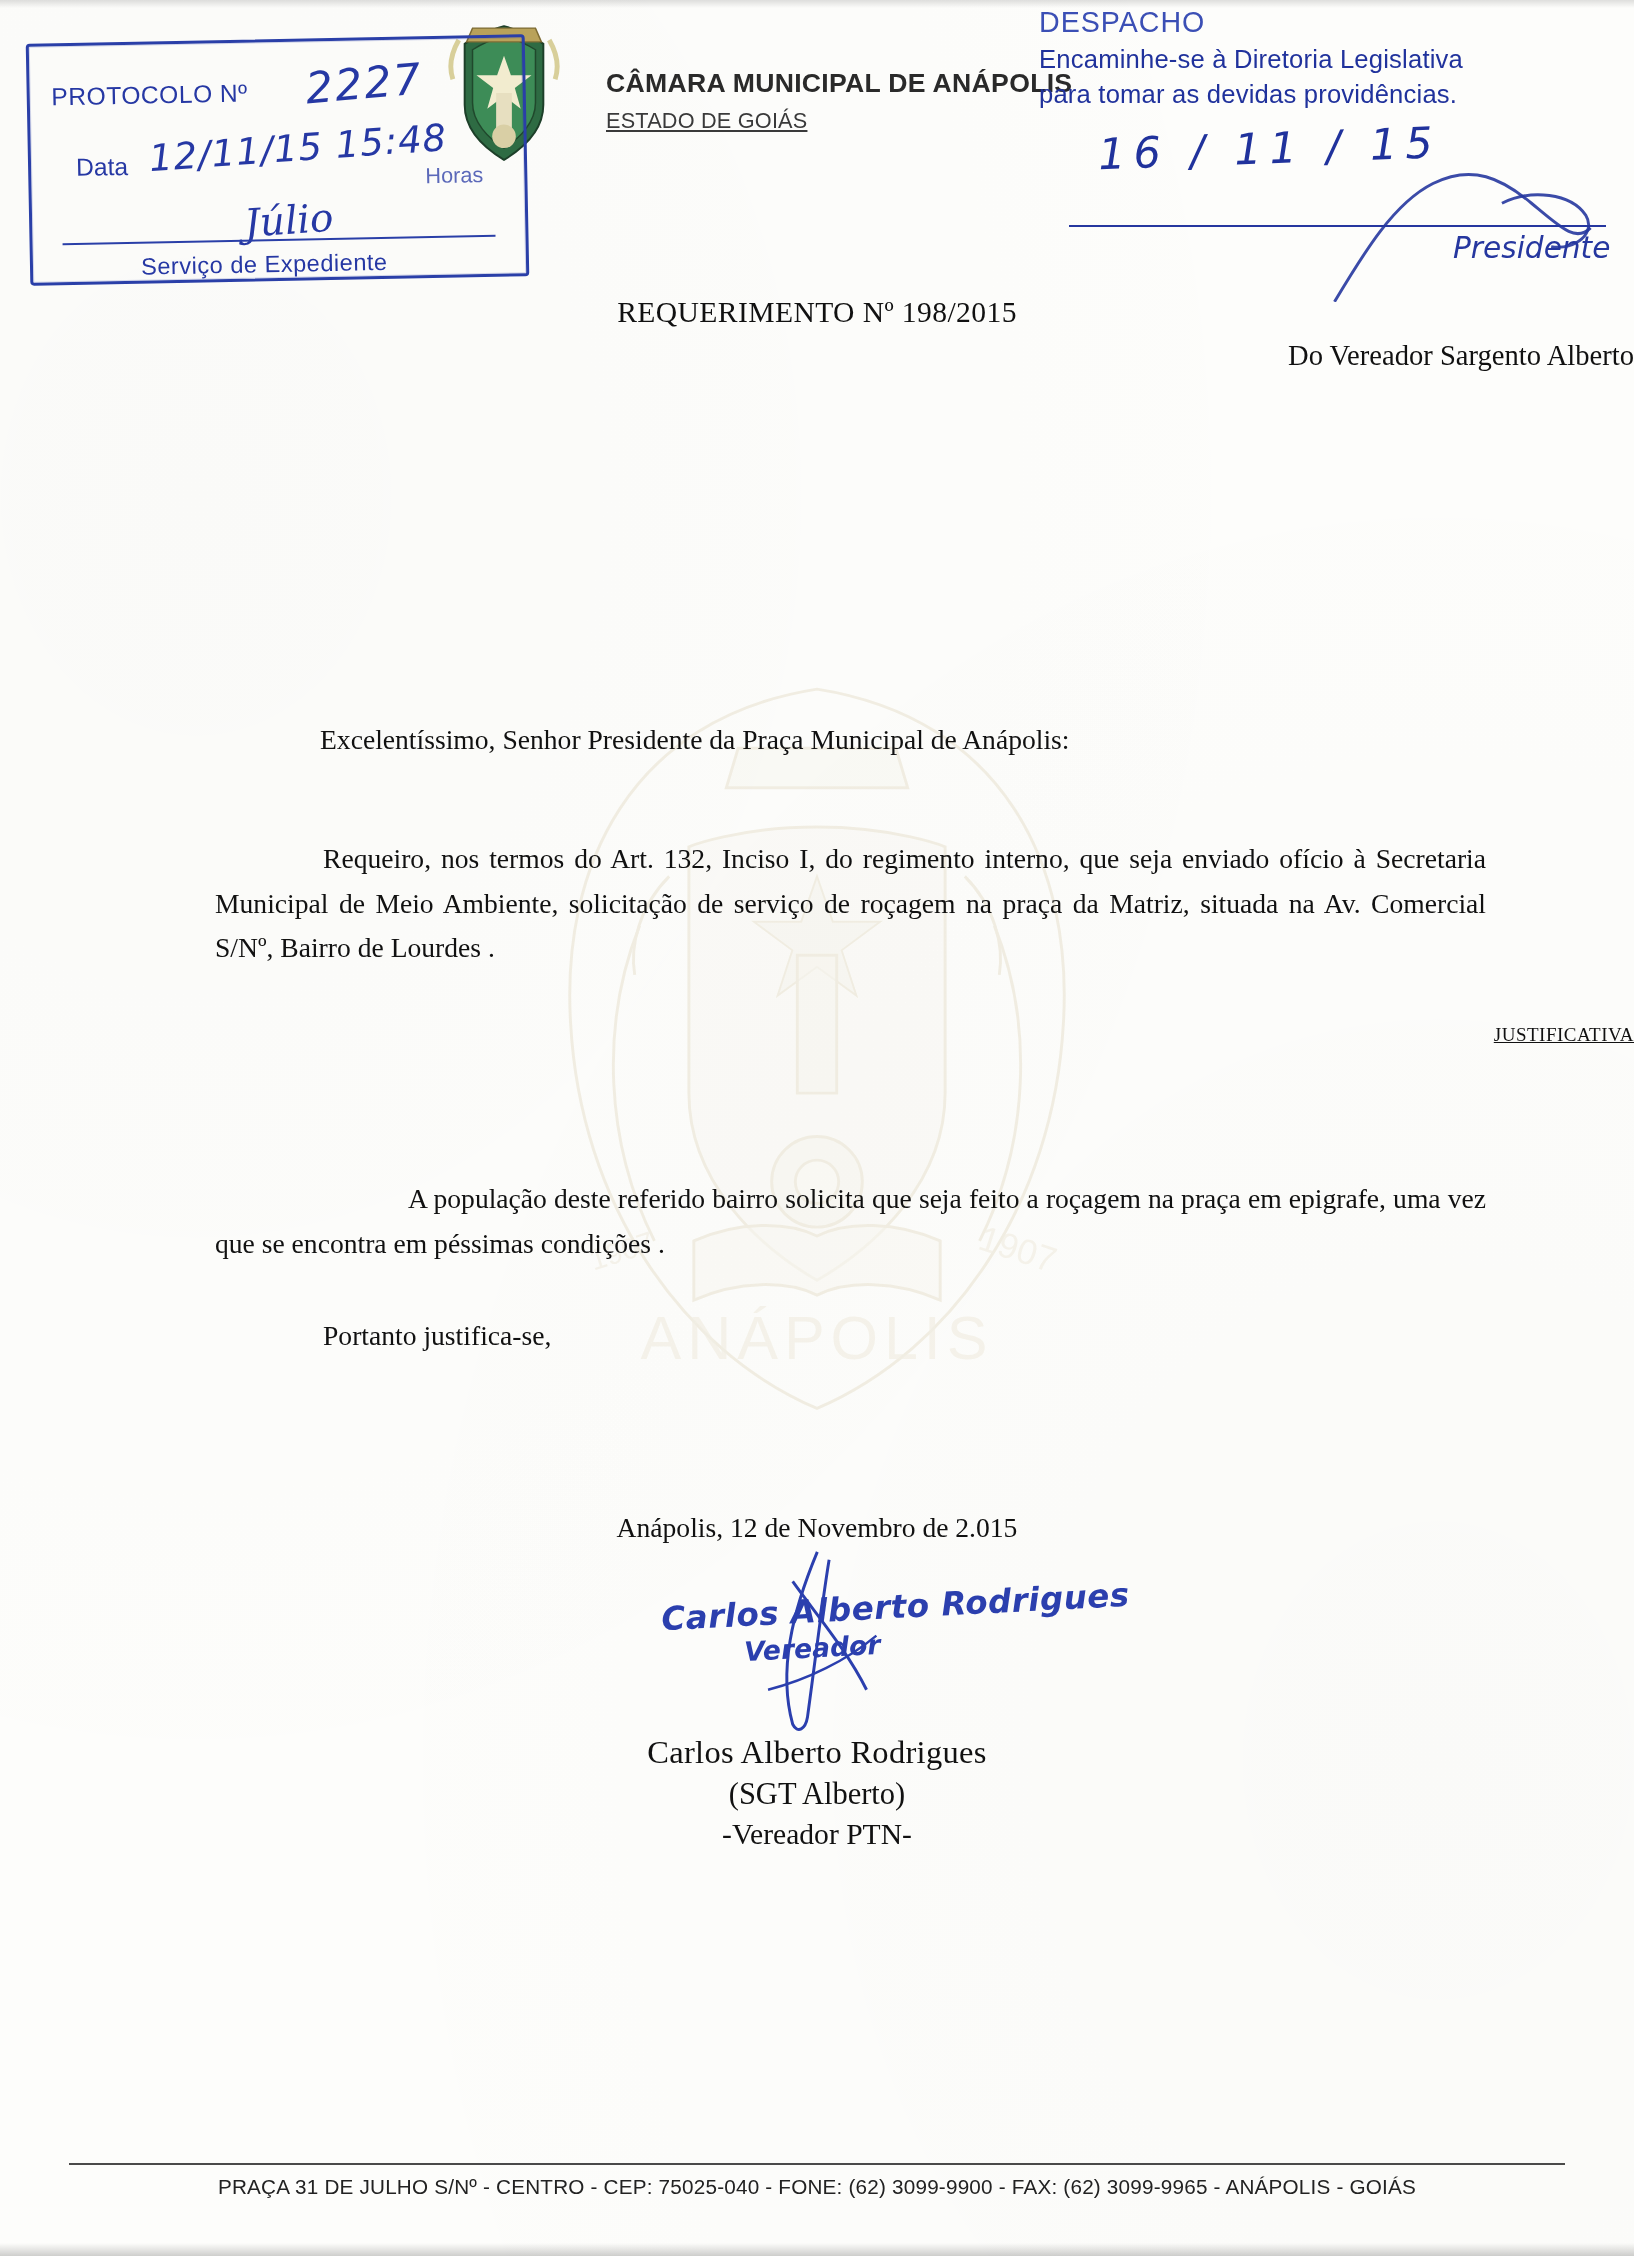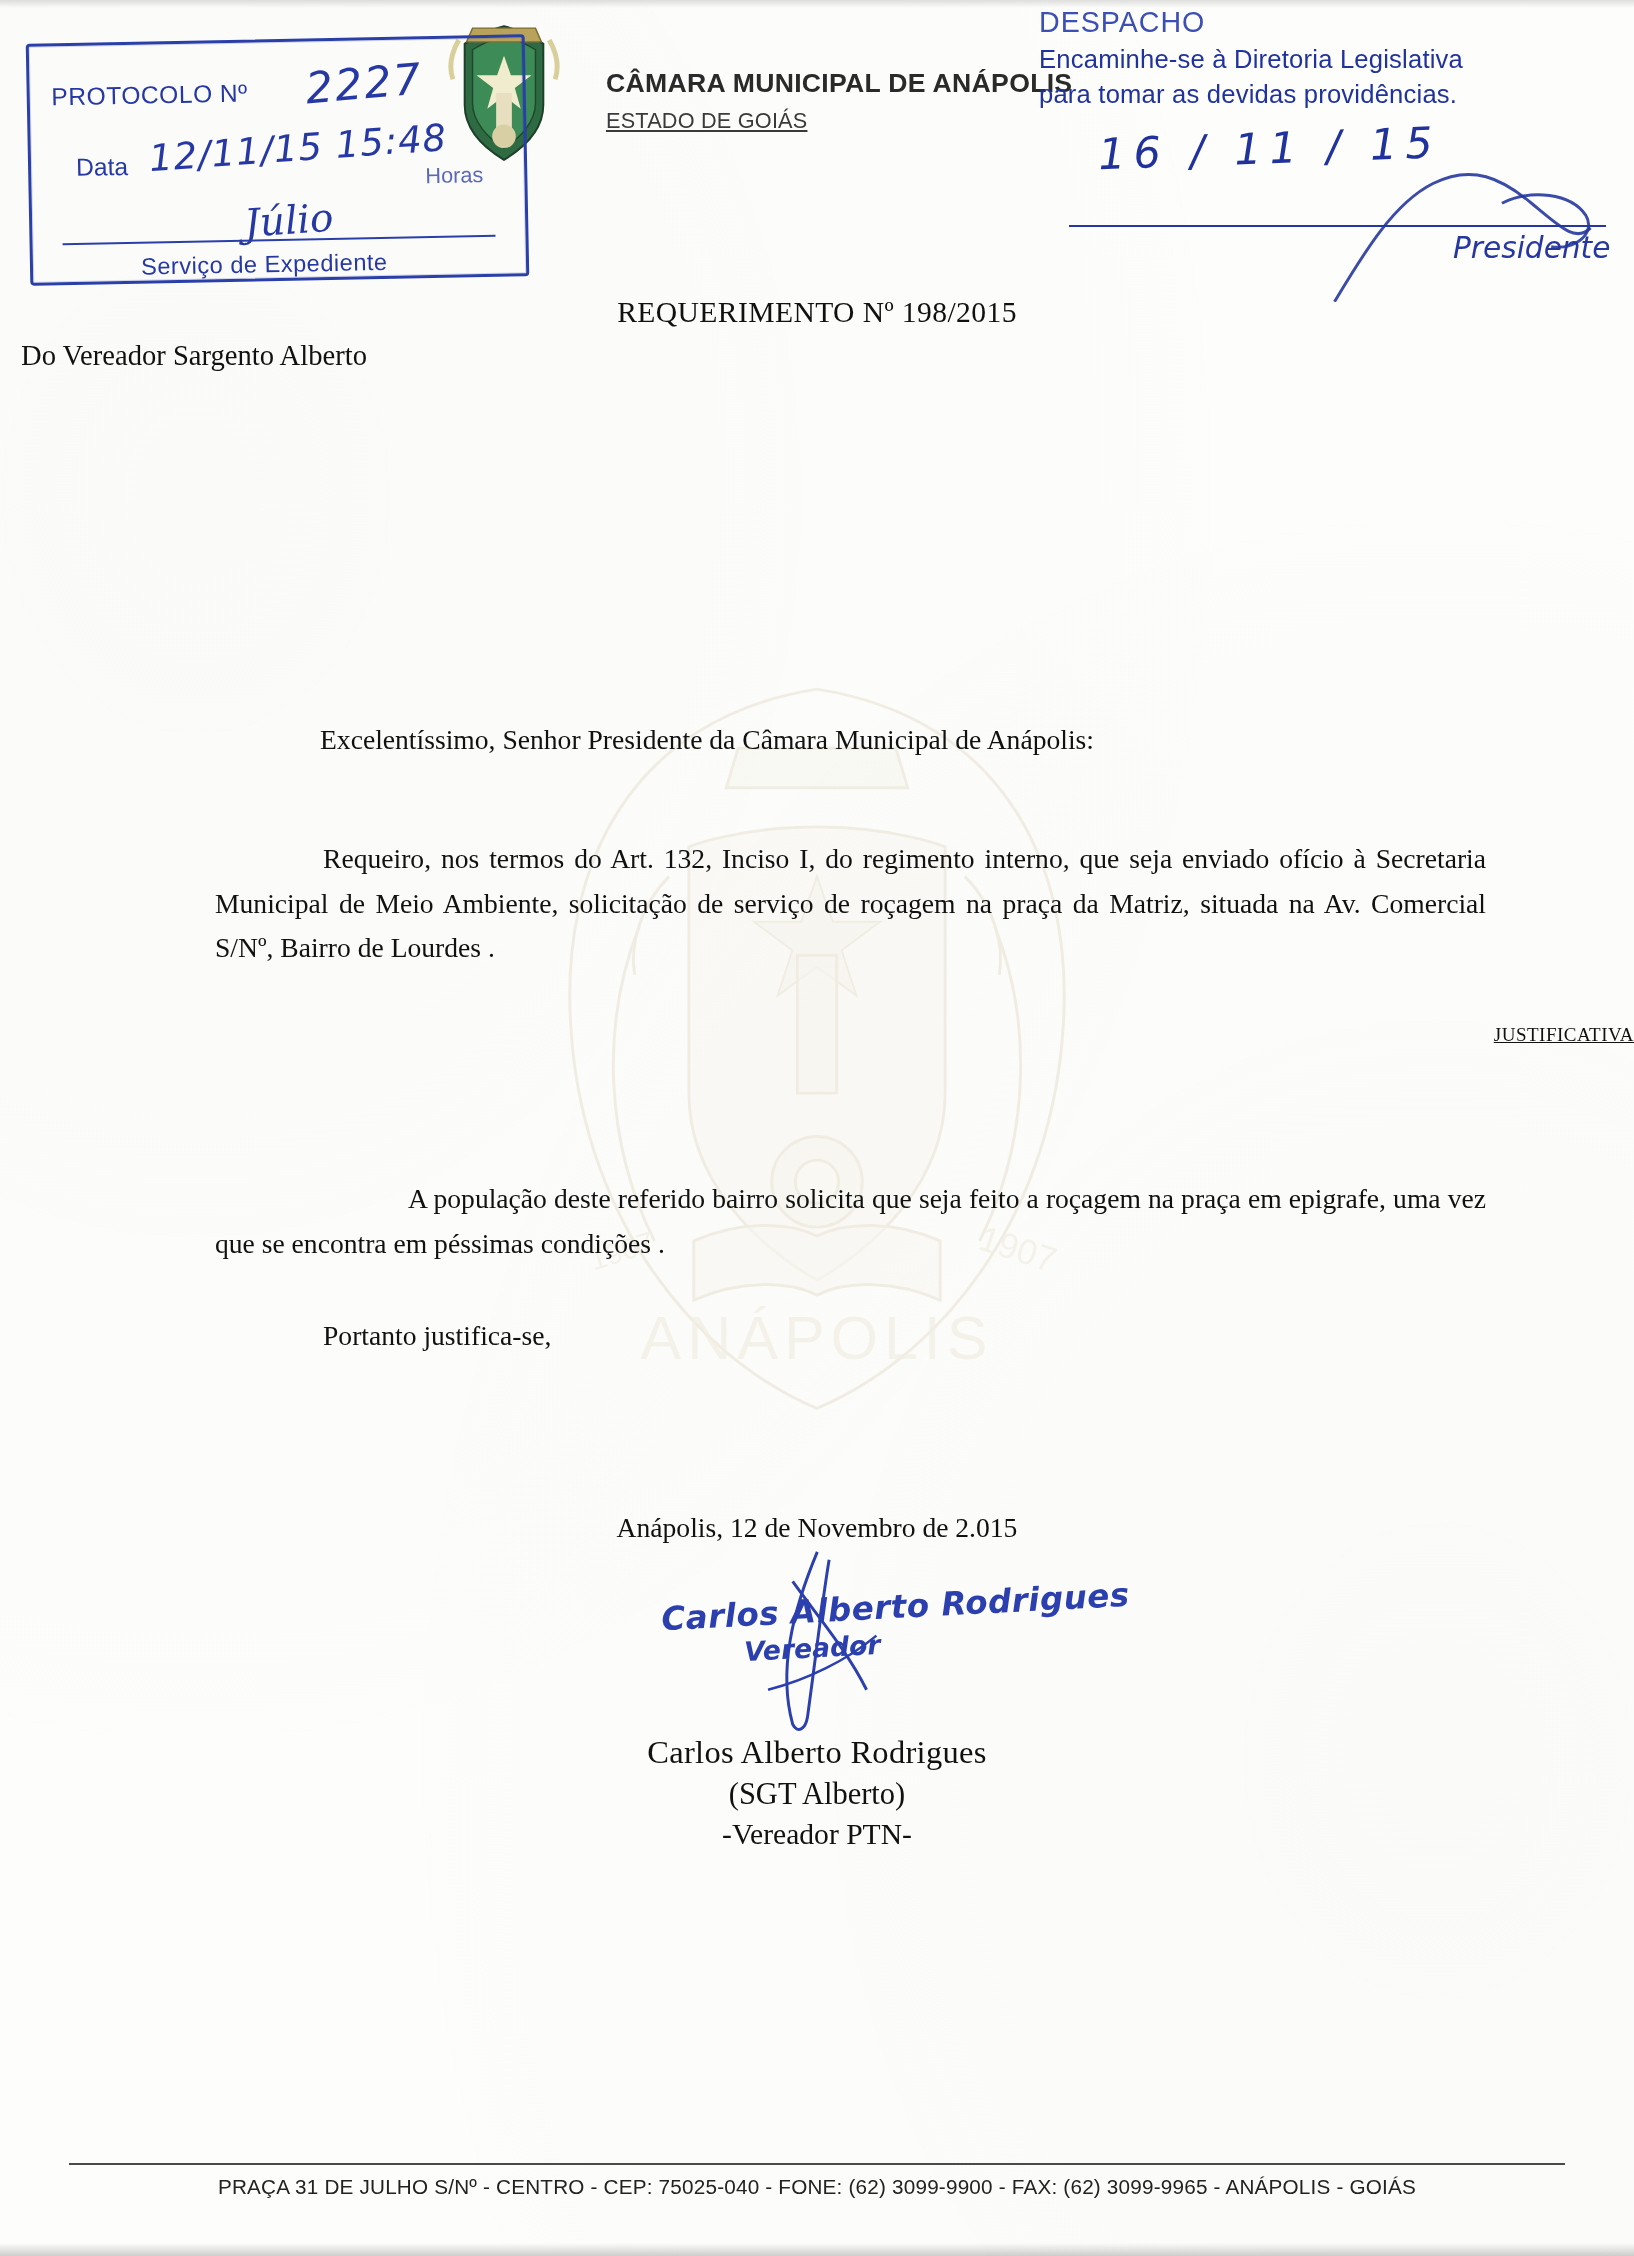--- a/index.html
+++ b/index.html
@@ -202,21 +202,21 @@
     left: 0; right: 0;
     top: 296px;
     text-align: center;
     font-size: 29.6px;
     letter-spacing: 0.4px;
   }
   .doc-subtitle {
     position: absolute;
     left: 0; right: 0;
     top: 340px;
-    text-align: left;
+    text-align: right;
     font-size: 28.6px;
     margin-left: 21px;
   }
 
   .ementa {
     position: absolute;
     left: 724px;
     top: 483px;
     width: 759px;
     font-size: 27.6px;
@@ -433,21 +433,21 @@
     <svg width="591" height="296" style="position:absolute;left:0;top:0;pointer-events:none" aria-hidden="true" viewBox="0 0 600 300">
       <path d="M300 300 C330 250 360 200 400 180 C440 160 470 175 500 200 C530 225 545 240 560 225" fill="none" stroke="#26379f" stroke-width="3" opacity="0.9"></path>
       <path d="M470 200 C500 185 540 190 555 212 C566 230 545 248 520 244" fill="none" stroke="#26379f" stroke-width="3" opacity="0.9"></path>
     </svg>
   </div>
 
   <div class="doc-title">REQUERIMENTO Nº 198/2015</div>
   <div class="doc-subtitle">Do Vereador Sargento Alberto</div>
 
 
-  <div class="vocative">Excelentíssimo, Senhor Presidente da Câmara Municipal de Anápolis:</div>
+  <div class="vocative">Excelentíssimo, Senhor Presidente da Praça Municipal de Anápolis:</div>
 
   <div class="para-1">Requeiro, nos termos do Art. 132, Inciso I, do regimento interno, que seja enviado ofício à Secretaria Municipal de Meio Ambiente, solicitação de serviço de roçagem na praça da Matriz, situada na Av. Comercial S/Nº, Bairro de Lourdes .</div>
 
   <div class="justificativa-head">JUSTIFICATIVA</div>
 
   <div class="para-2">A população deste referido bairro solicita que seja feito a roçagem na praça em epigrafe, uma vez que se encontra em péssimas condições .</div>
 
   <div class="portanto">Portanto justifica-se,</div>
 
   <div class="place-date">Anápolis, 12 de Novembro de 2.015</div>

